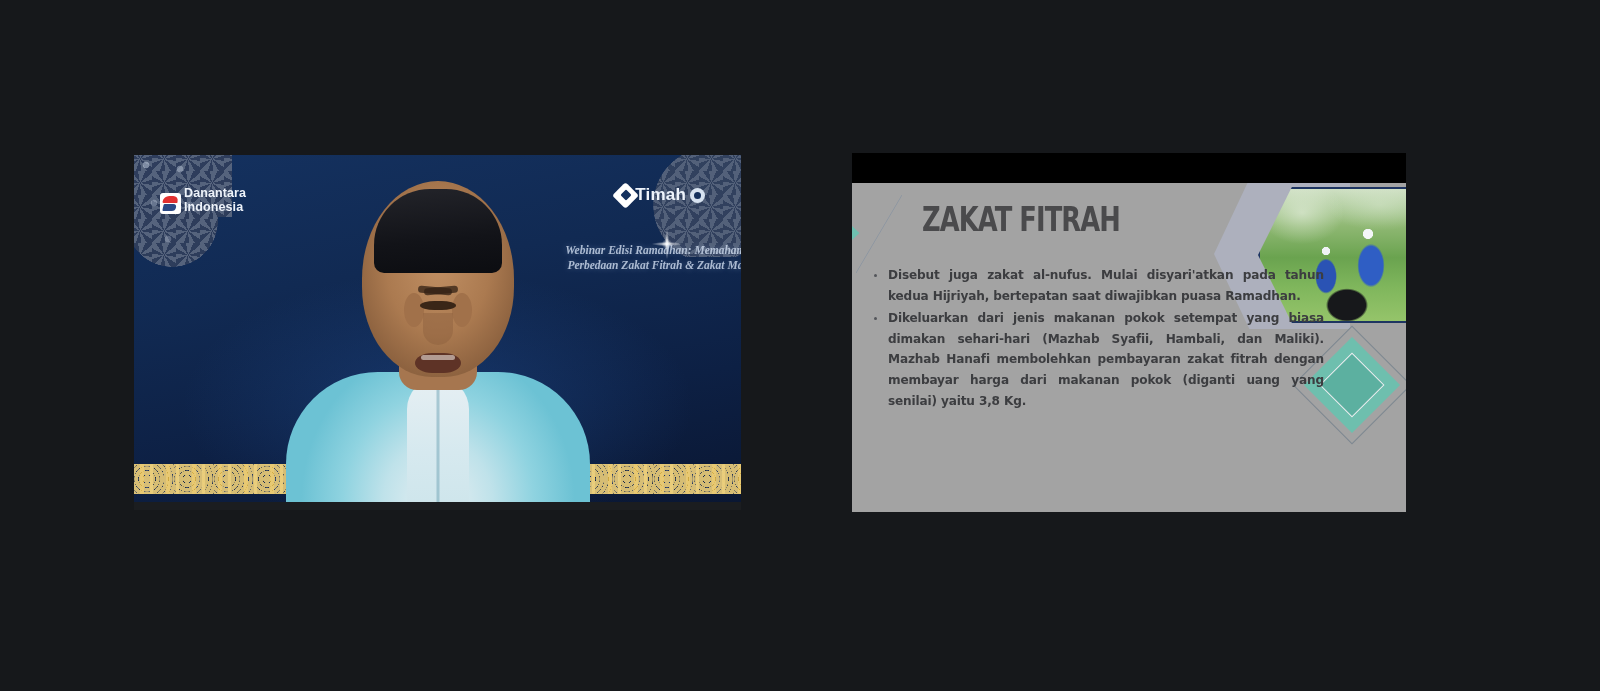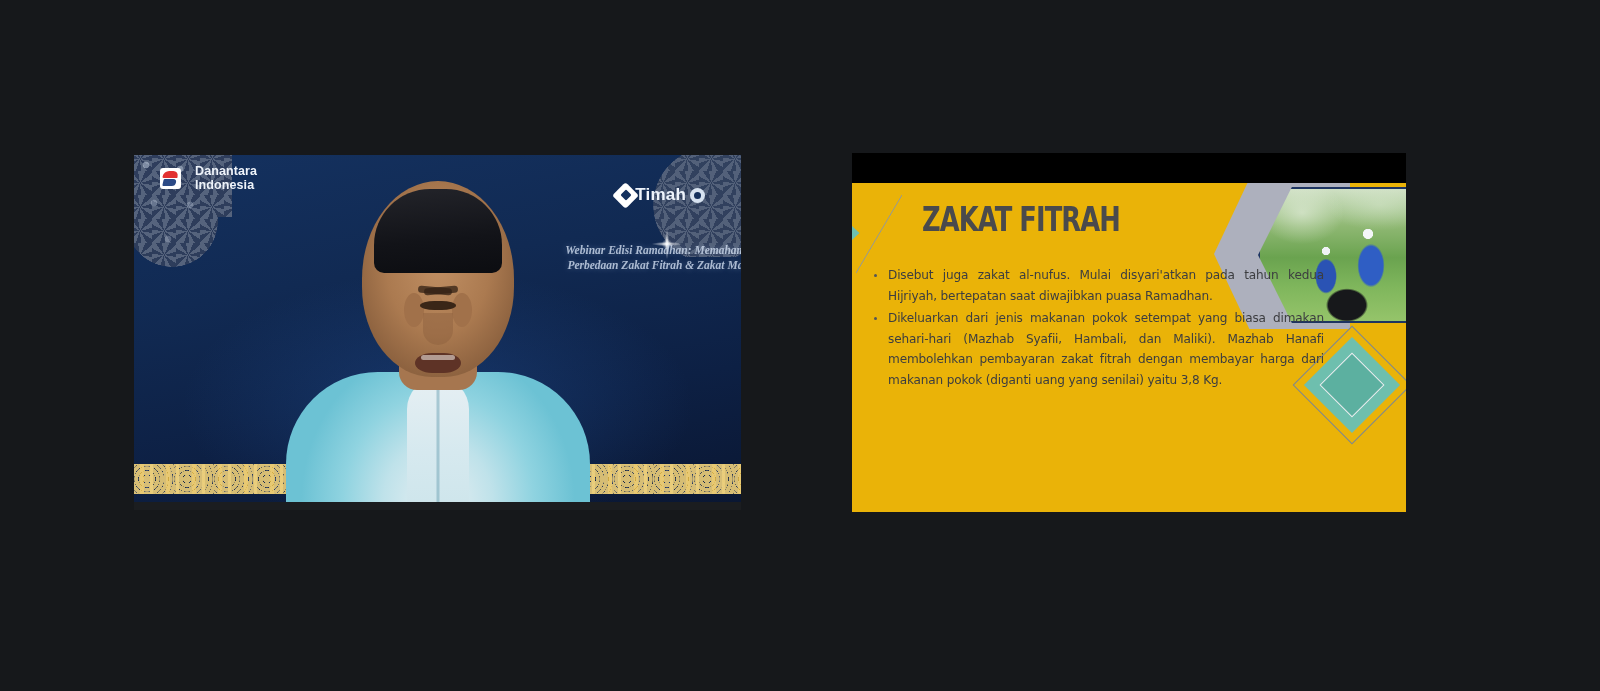--- a/index.html
+++ b/index.html
@@ -92,24 +92,24 @@
         rgba(190,200,215,.28) 0deg 25deg, rgba(40,60,95,.18) 25deg 50deg);
     background-size: 24px 24px;
     background-color: #3a4760;
     -webkit-mask-image: radial-gradient(circle 58px at 84px 58px, #000 99%, transparent 100%);
     mask-image: radial-gradient(circle 58px at 84px 58px, #000 99%, transparent 100%);
     opacity: .85;
   }
 
   .brand-left {
     position: absolute;
-    left: 26px; top: 10px;
+    left: 26px; top: 32px;
     display: flex;
-    align-items: center;
-    gap: 14px;
+    align-items: flex-end;
+    gap: 3px;
   }
   .brand-mark {
     width: 21px; height: 21px;
     background: #ffffff;
     border-radius: 3px;
     position: relative;
     overflow: hidden;
     flex: none;
   }
   .brand-mark:before {
@@ -361,21 +361,21 @@
     height: 359px;
     background: #000000;
     overflow: hidden;
   }
   .slide-canvas {
     position: absolute;
     left: 0;
     top: 30px;
     width: 554px;
     height: 350px;
-    background: #eab308;
+    background: #a3a3a3;
     overflow: hidden;
   }
 
   
   .chevron-teal {
     position: absolute;
     left: -26px; top: 19px;
     width: 54px; height: 62px;
     background: #6ec0b0;
     clip-path: polygon(0 0, 62% 50%, 0 100%, 0 74%, 28% 50%, 0 26%);
@@ -471,21 +471,21 @@
     list-style: none;
   }
   .bullet-item {
     position: relative;
     padding-left: 16px;
     margin-bottom: 2px;
     color: #3c3d40;
     font-family: "DejaVu Sans", sans-serif;
     font-size: 12.1px;
     line-height: 20.6px;
-    font-weight: 400;
+    font-weight: 700;
     text-align: justify;
     letter-spacing: -.15px;
   }
   .bullet-item:before {
     content: "";
     position: absolute;
     left: 2px; top: 9px;
     width: 3px; height: 3px;
     border-radius: 50%;
     background: #53555a;

